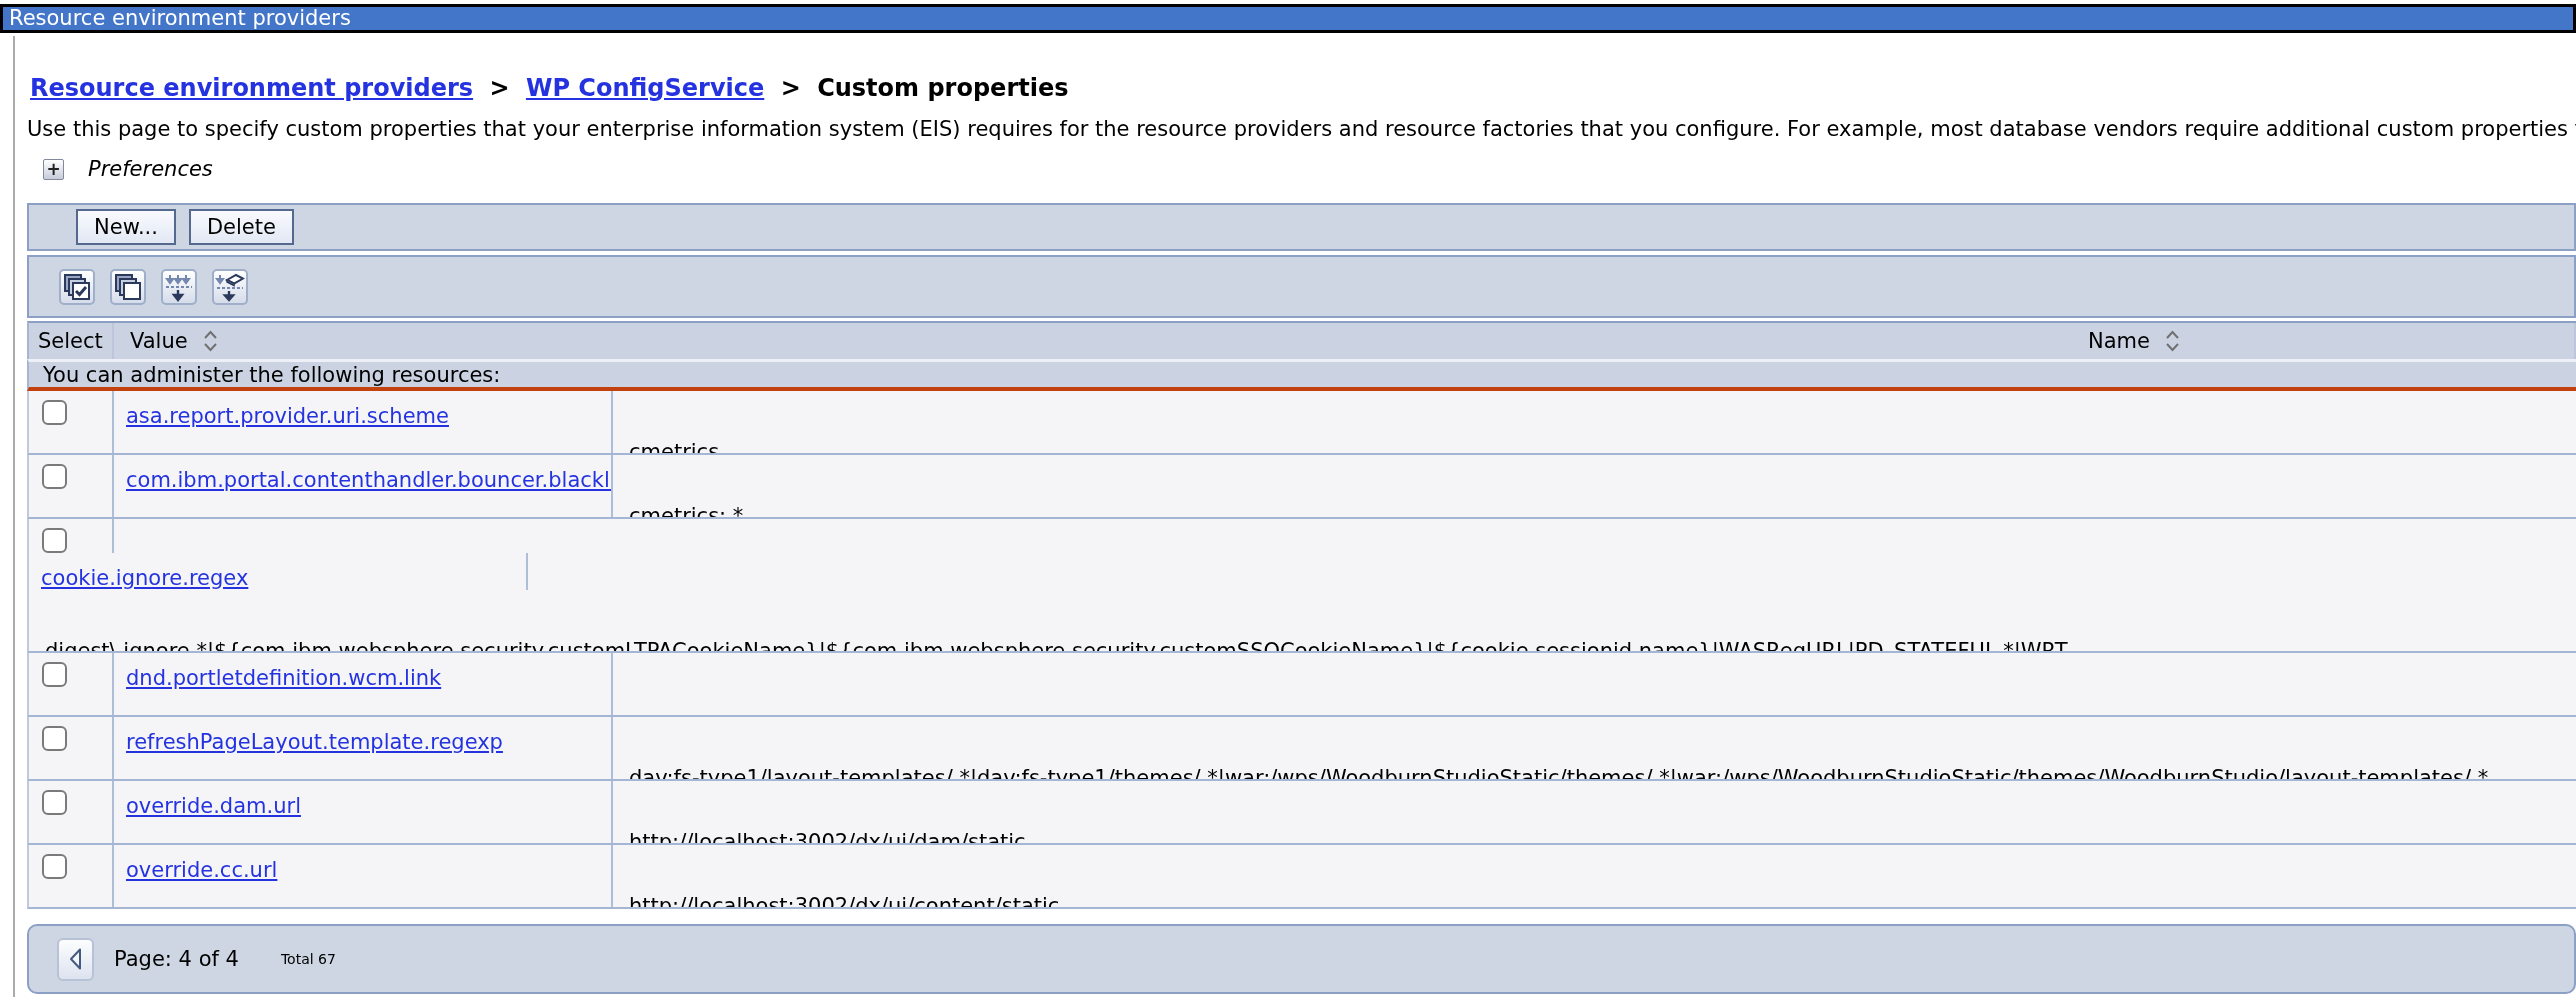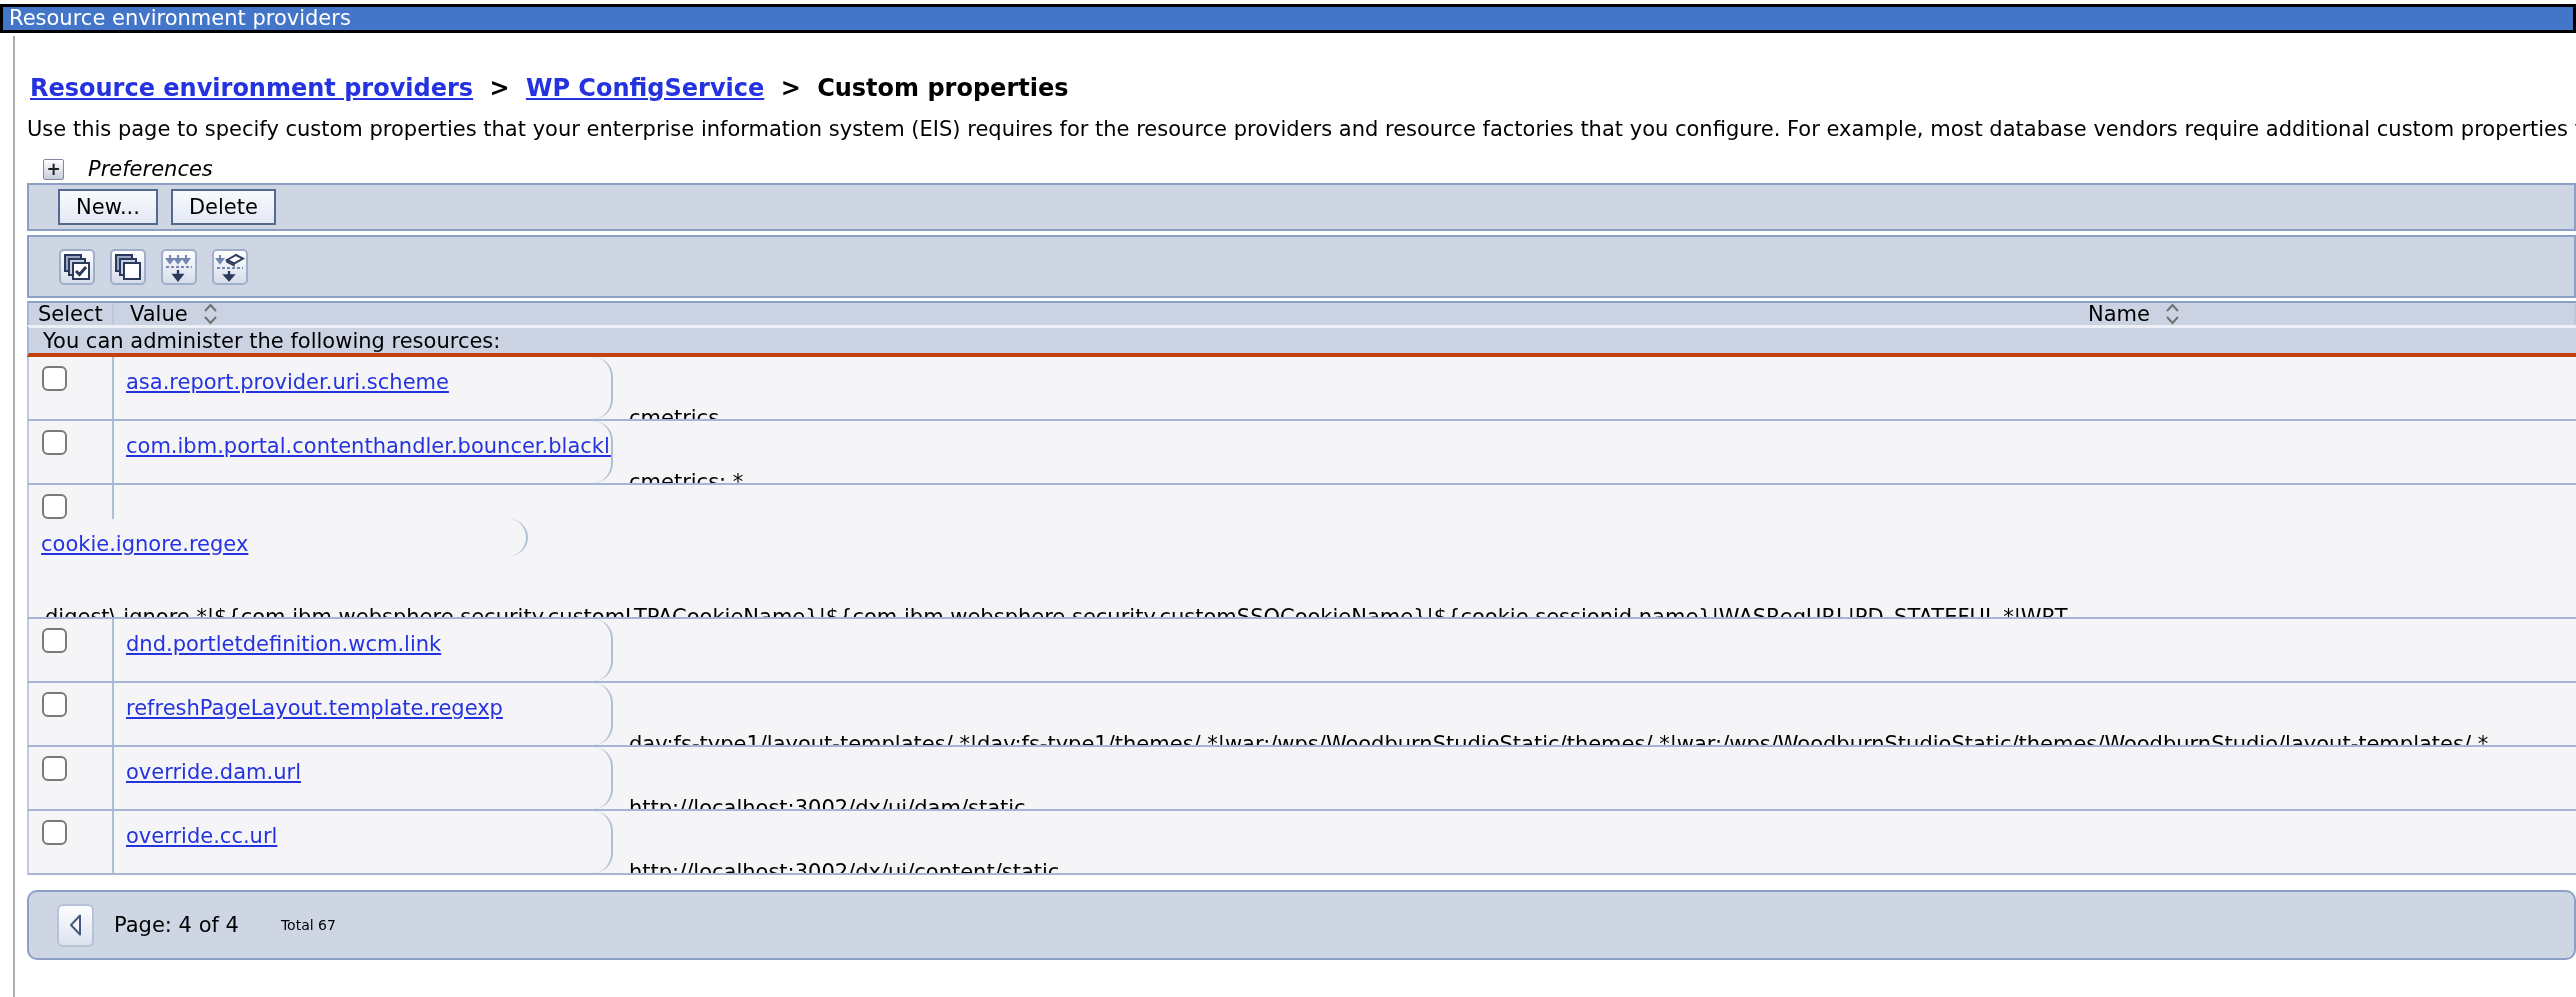--- a/index.html
+++ b/index.html
@@ -22,51 +22,51 @@
   .description { margin-top:12px; font-size:21px; line-height:28px; white-space:nowrap; overflow:hidden; }
 
   .preferences { margin:12px 0 0 16px; height:28px; display:flex; align-items:center; gap:24px; cursor:pointer; }
   .plus-box { width:21px; height:21px; border:1px solid #83889A; border-radius:2px;
     background:linear-gradient(#FFFFFF,#C6CCD9); display:inline-flex; align-items:center; justify-content:center;
     font-size:17px; font-weight:bold; color:#222; }
   .pref-label { font-size:21px;font-style:italic; }
 
   
   .bar { width:2549px; background:#CFD6E3; border:2px solid #8BA0C4; }
-  .button-bar { margin-top:0; height:48px; display:flex; align-items:center; padding-left:29px; gap:13px; }
+  .button-bar { margin-top:20px; height:48px; display:flex; align-items:center; padding-left:47px; gap:13px; }
   .btn { height:36px; padding:0 16px; font-size:21px; font-family:inherit; color:#000;
     background:linear-gradient(#F8FAFD,#E2E8F4); border:2px solid #55698F; cursor:pointer; }
 
   .toolbar { margin-top:4px; height:63px; display:flex; align-items:center; padding-left:30px; gap:15px; }
   .icon-btn { width:36px; height:36px; border:2px solid #9FAEC9; border-radius:5px;
     background:linear-gradient(#FFFFFF,#D5DCEA); display:flex; align-items:center; justify-content:center;
     cursor:pointer; padding:0; }
 
   
   .table { margin-top:3px; width:2549px; font-size:21px; }
-  .thead { display:flex; height:24px; background:#CBD3E3; border-top:2px solid #8BA0C4;
+  .thead { display:flex; height:38px; background:#CBD3E3; border-top:2px solid #8BA0C4;
     border-left:2px solid #A4B6D4; align-items:center; }
   .th { display:flex; align-items:center; gap:14px; height:100%; }
   .th-select { width:85px; padding-left:9px; border-right:2px solid #BCC7DC; }
   .th-name  { width:499px; padding-left:11px; border-right:2px solid #BCC7DC; }
   .th-value { flex:1; padding-left:16px; }
   .sort { cursor:pointer; display:inline-flex; }
 
   .caption-row { height:32px; background:#CBD3E3; border-top:3px solid #EDF1F7;
     border-left:2px solid #A4B6D4; border-bottom:4px solid #c2410c;
     display:flex; align-items:center; padding-left:14px; }
 
   .row { display:flex; height:64px; background:#F5F5F7; border-bottom:2px solid #A4B6D4;
     border-left:2px solid #BFCADD; }
   .row.tall { height:134px;flex-direction:column; }
   .cell-sel { width:85px; border-right:2px solid #AEBED8; }
   .checkbox { display:block; width:25px; height:25px; margin:9px 0 0 13px; background:#fff;
     border:2px solid #7A7A7A; border-radius:6px; cursor:pointer; }
   .cell-name { width:499px; border-right:2px solid #AEBED8; padding:13px 10px 0 12px;
-    white-space:nowrap; overflow:hidden;border-radius:20px; }
+    white-space:nowrap; overflow:hidden; }
   .row-link { color:#2433DF; text-decoration:underline; }
   .cell-value { flex:1; padding:13px 0 0 16px; white-space:nowrap; overflow:hidden;margin-top:36px; }
 
   
   .footer { margin-top:15px; height:70px; display:flex; align-items:center; padding-left:28px;border-radius:10px; }
   .page-prev { width:37px; height:43px; border:2px solid #B7C2D6; border-radius:6px;
     background:linear-gradient(#FCFDFE,#DDE3EF); display:flex; align-items:center; justify-content:center;
     cursor:pointer; padding:0; }
   .page-label { margin-left:20px; font-size:21px; }
   .total-label { margin-left:42px; font-size:14px; }

